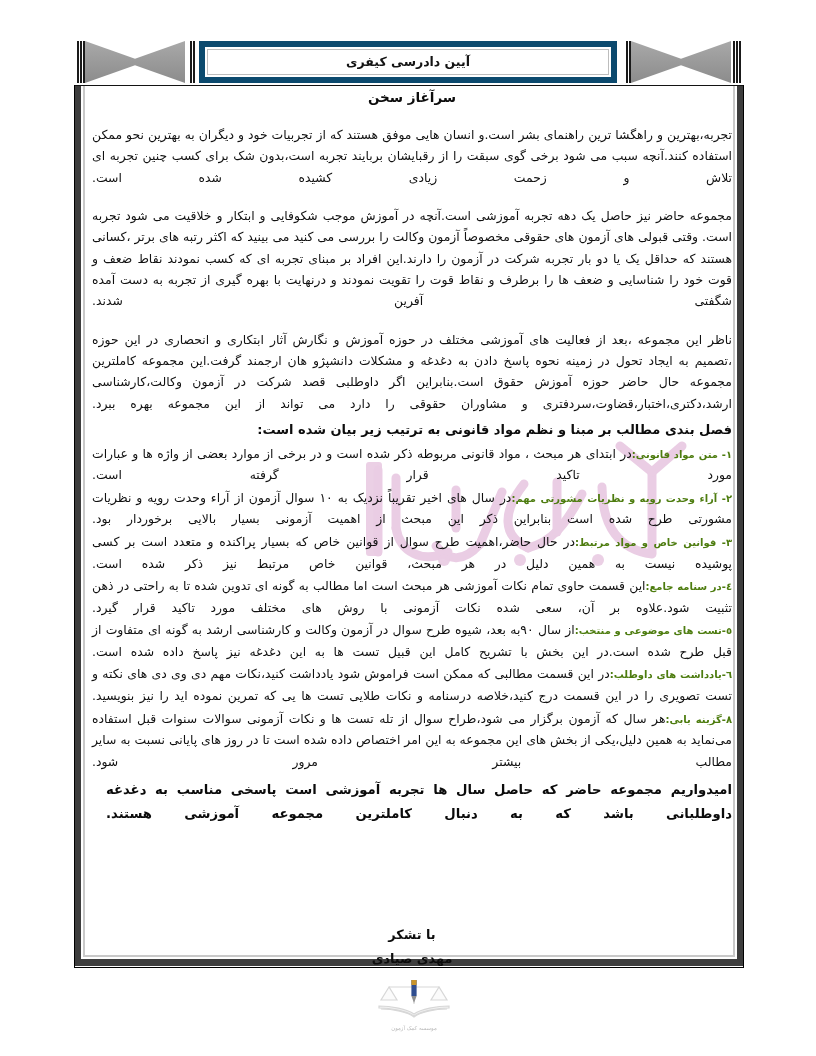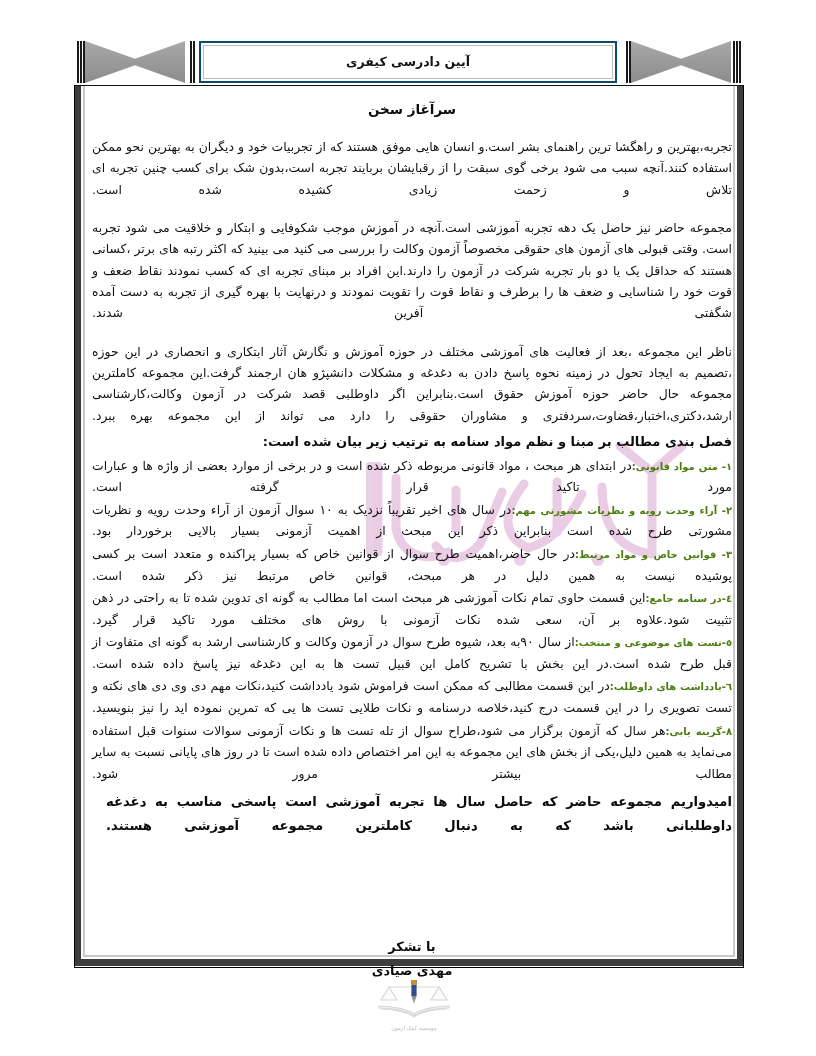--- a/index.html
+++ b/index.html
@@ -76,21 +76,21 @@
     right: 0;
     clip-path: polygon(100% 0, 0 42%, 0 58%, 100% 100%);
   }
   .deco.left  { margin-left: 0; }
   .deco.right { margin-right: 0; }
 
   
   .title-plate {
     flex: 1;
     margin: 0 4px;
-    border: 2px solid #0c4a6e;
+    border: 6px solid #0c4a6e;
     background: #ffffff;
     box-shadow: inset 0 0 0 2px #ffffff, inset 0 0 0 3px #bdbdbd;
     display: flex;
     align-items: center;
     justify-content: center;
   }
   .title-plate .title-text {
     font-size: 12.5px;
     font-weight: bold;
     color: #141414;
@@ -152,21 +152,21 @@
     pointer-events: none;
     z-index: 1;
     opacity: 0.55;
   }
   .watermark svg { display: block; width: 100%; height: 100%; }
 
   
   .content {
     position: absolute;
     left: 92px;
-    top: 100px;
+    top: 88px;
     width: 640px;
     z-index: 3;
     direction: rtl;
     text-align: justify;
     color: #111111;
   }
 
   .sec-heading {
     text-align: center;
     font-size: 13.5px;
@@ -315,21 +315,21 @@
   </div>
 
   <div class="content">
 
     <div class="sec-heading">سرآغاز سخن</div>
 
     <p class="para">تجربه،بهترین و راهگشا ترین راهنمای بشر است.و انسان هایی موفق هستند که از تجربیات خود و دیگران به بهترین نحو ممکن استفاده کنند.آنچه سبب می شود برخی گوی سبقت را از رقبایشان بربایند تجربه است،بدون شک برای کسب چنین تجربه ای تلاش و زحمت زیادی کشیده شده است.</p>
     <p class="para">مجموعه حاضر نیز حاصل یک دهه تجربه آموزشی است.آنچه در آموزش موجب شکوفایی و ابتکار و خلاقیت می شود تجربه است. وقتی قبولی های آزمون های حقوقی مخصوصاً آزمون وکالت را بررسی می کنید می بینید که اکثر رتبه های برتر ،کسانی هستند که حداقل یک یا دو بار تجربه شرکت در آزمون را دارند.این افراد بر مبنای تجربه ای که کسب نمودند نقاط ضعف و قوت خود را شناسایی و ضعف ها را برطرف و نقاط قوت را تقویت نمودند و درنهایت با بهره گیری از تجربه به دست آمده شگفتی آفرین شدند.</p>
     <p class="para">ناظر این مجموعه ،بعد از فعالیت های آموزشی مختلف در حوزه آموزش و نگارش آثار ابتکاری و انحصاری در این حوزه ،تصمیم به ایجاد تحول در زمینه نحوه پاسخ دادن به دغدغه و مشکلات دانشپژو هان ارجمند گرفت.این مجموعه کاملترین مجموعه حال حاضر حوزه آموزش حقوق است.بنابراین اگر داوطلبی قصد شرکت در آزمون وکالت،کارشناسی ارشد،دکتری،اختبار،قضاوت،سردفتری و مشاوران حقوقی را دارد می تواند از این مجموعه بهره ببرد.</p>
 
-    <div class="list-head">فصل بندی مطالب بر مبنا و نظم مواد سنامه به ترتیب زیر بیان شده است:</div>
+    <div class="list-head">فصل بندی مطالب بر مبنا و نظم مواد قانونی به ترتیب زیر بیان شده است:</div>
 
     <p class="item">
       <span class="lbl">۱- متن مواد قانونی:</span><span>در ابتدای هر مبحث ، مواد قانونی مربوطه ذکر شده است و در برخی از موارد بعضی از واژه ها و عبارات مورد تاکید قرار گرفته است.</span>
     </p>
     <p class="item">
       <span class="lbl">۲- آراء وحدت رویه و نظریات مشورتی مهم:</span><span>در سال های اخیر تقریباً نزدیک به ۱۰ سوال آزمون از آراء وحدت رویه و نظریات مشورتی طرح شده است بنابراین ذکر این مبحث از اهمیت آزمونی بسیار بالایی برخوردار بود.</span>
     </p>
     <p class="item">
       <span class="lbl">۳- قوانین خاص و مواد مرتبط:</span><span>در حال حاضر،اهمیت طرح سوال از قوانین خاص که بسیار پراکنده و متعدد است بر کسی پوشیده نیست به همین دلیل در هر مبحث، قوانین خاص مرتبط نیز ذکر شده است.</span>
     </p>

